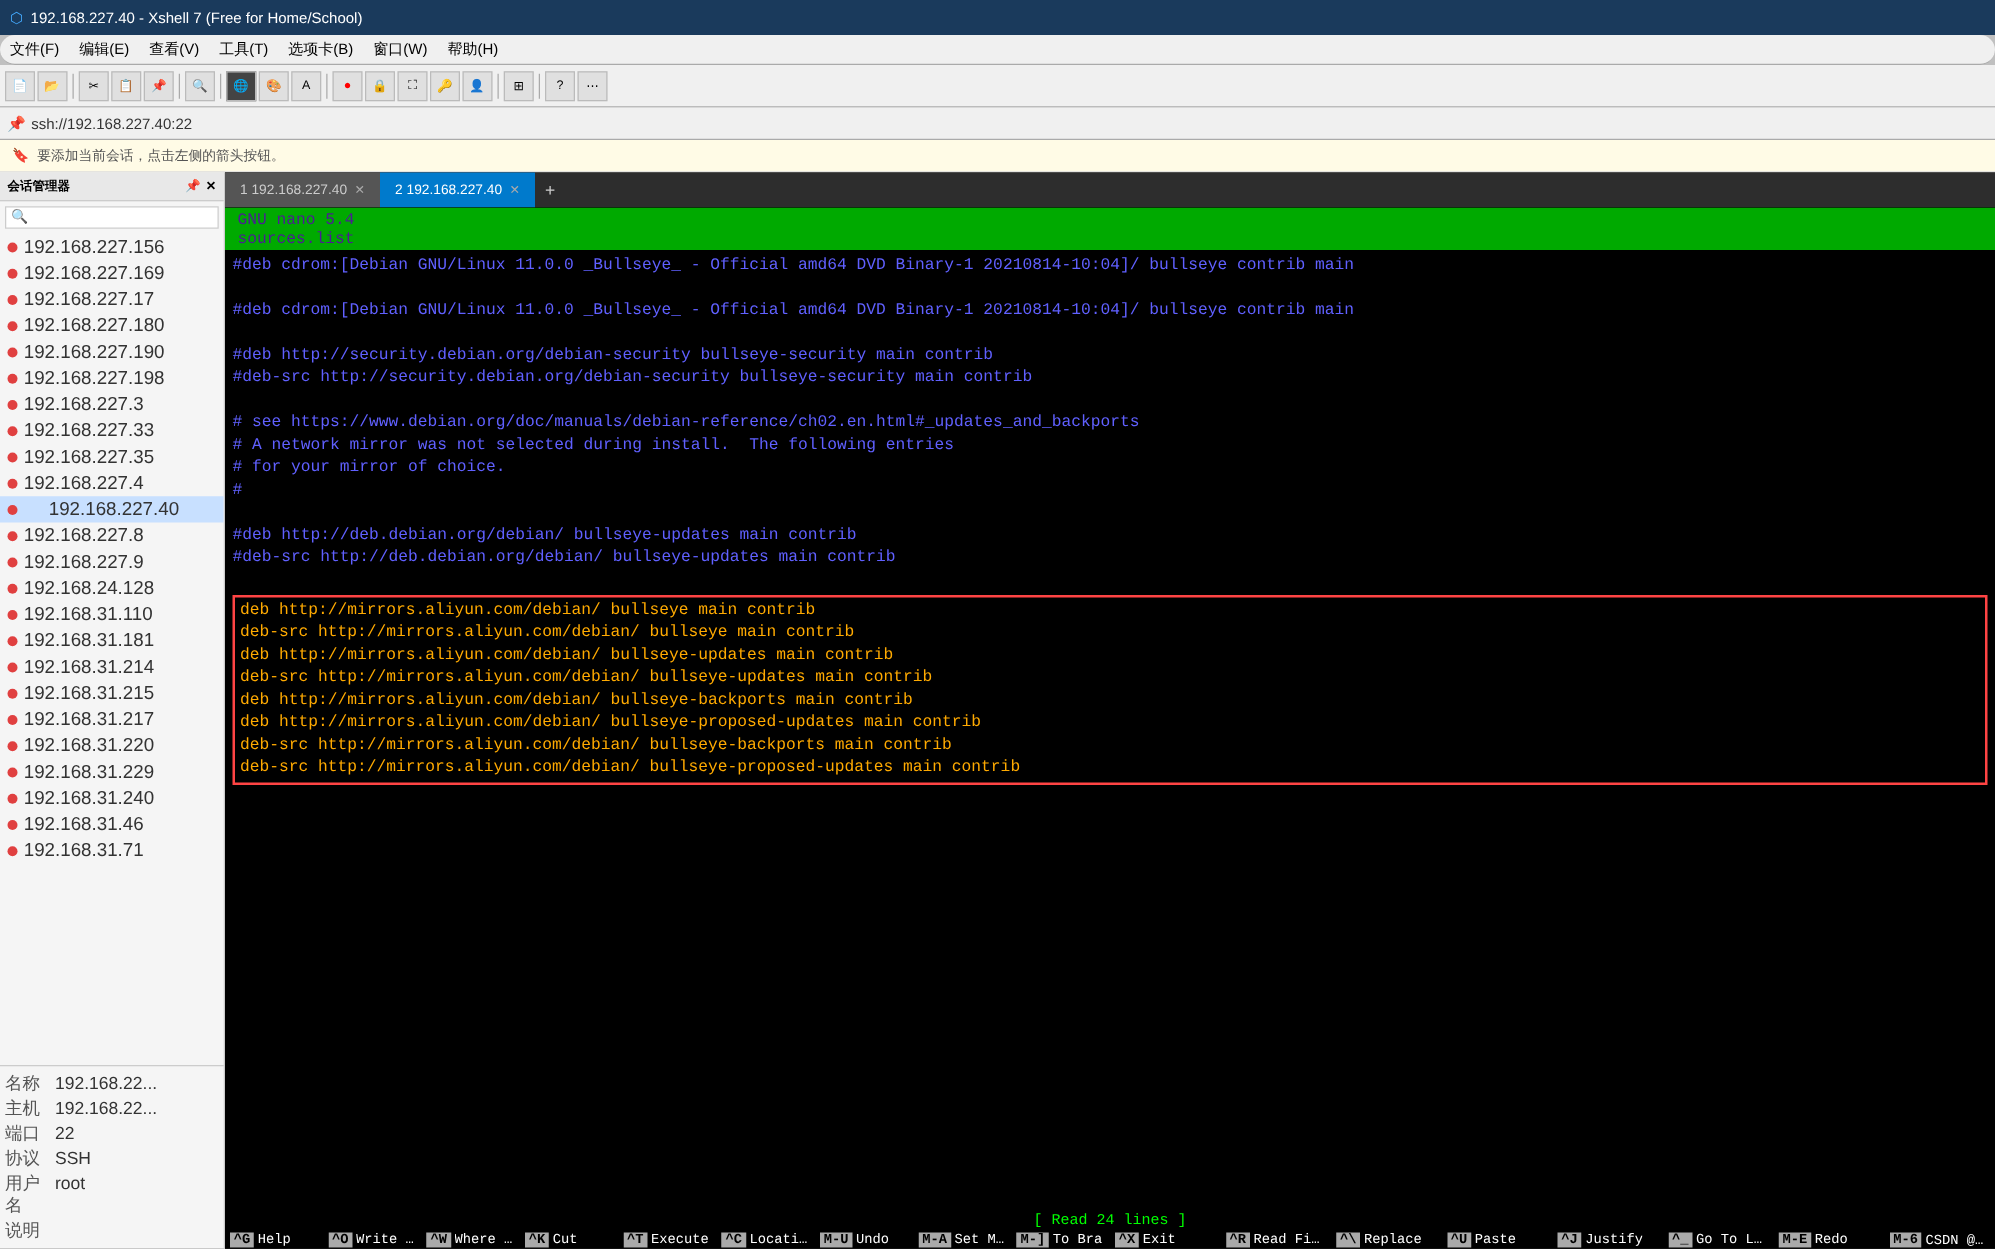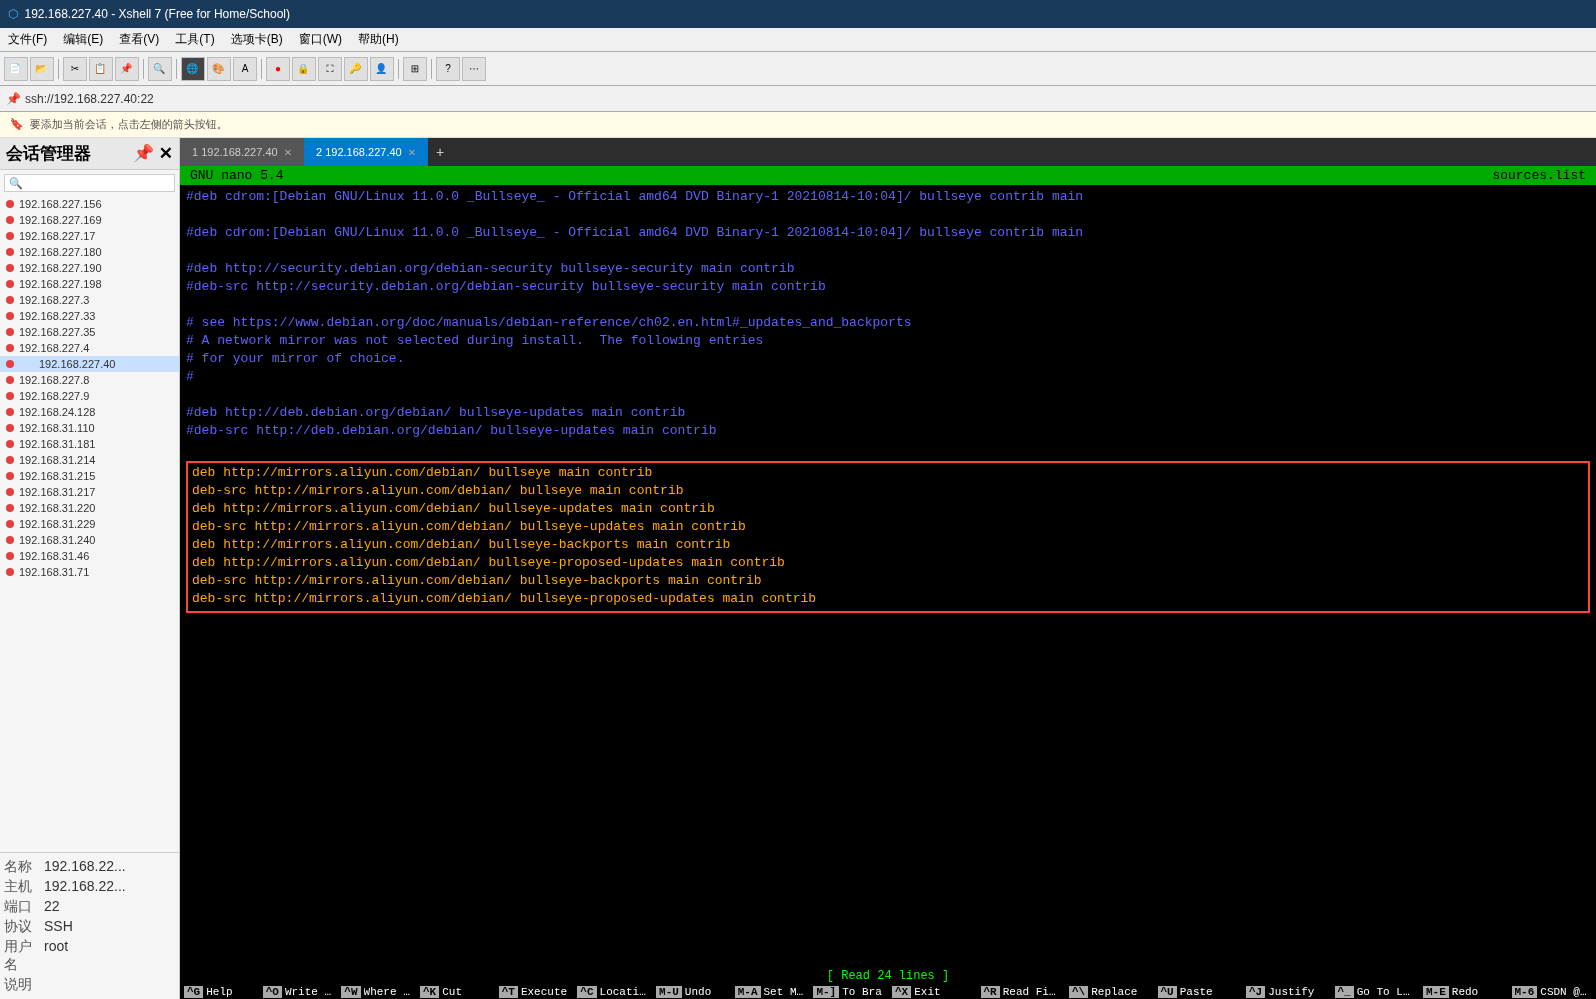--- a/index.html
+++ b/index.html
@@ -2,46 +2,46 @@
 <html><head>
   <meta charset="utf-8">
   <style>
     * { margin: 0; padding: 0; box-sizing: border-box; }
     body { font-family: 'Segoe UI', Arial, sans-serif; font-size: 12px; background: #c0c0c0; width: 1596px; height: 999px; overflow: hidden; }
     
     
     #title-bar { background: #1a3a5c; color: white; padding: 4px 8px; font-size: 12px; display: flex; align-items: center; height: 28px; }
     
     
-    #menu-bar { background: #f0f0f0; padding: 0 0; display: flex; align-items: center; height: 24px; border-bottom: 1px solid #aaa; }
+    #menu-bar { background: #f0f0f0; padding: 0 0; display: flex; align-items: center; height: 24px; border-bottom: 1px solid #aaa; border-radius: 12px; }
     #menu-bar span { padding: 2px 8px; cursor: pointer; font-size: 12px; }
     
     
     #toolbar { background: #f0f0f0; padding: 2px 4px; display: flex; align-items: center; height: 34px; border-bottom: 1px solid #aaa; gap: 2px; }
     .toolbar-btn { width: 24px; height: 24px; background: #e0e0e0; border: 1px solid #bbb; cursor: pointer; display: flex; align-items: center; justify-content: center; font-size: 10px; }
     .toolbar-sep { width: 1px; height: 20px; background: #aaa; margin: 0 2px; }
     
     
     #address-bar { background: #f0f0f0; padding: 3px 6px; display: flex; align-items: center; height: 26px; border-bottom: 1px solid #aaa; }
     #address-bar .icon { color: #f90; margin-right: 4px; }
     #address-bar .addr-text { font-size: 12px; color: #333; }
     
     
     #info-bar { background: #fffbe6; padding: 3px 10px; display: flex; align-items: center; height: 26px; border-bottom: 1px solid #ddd; font-size: 11px; color: #555; }
     
     
     #main-layout { display: flex; height: calc(999px - 28px - 24px - 34px - 26px - 26px); }
     
     
     #sidebar { width: 180px; background: #f5f5f5; border-right: 1px solid #ccc; display: flex; flex-direction: column; }
-    #sidebar-header { display: flex; align-items: center; justify-content: space-between; padding: 4px 6px; background: #e8e8e8; border-bottom: 1px solid #ccc; font-size: 17px; font-weight: bold; }
+    #sidebar-header { display: flex; align-items: center; justify-content: space-between; padding: 4px 6px; background: #e8e8e8; border-bottom: 1px solid #ccc; font-size: 10px; font-weight: bold; }
     #sidebar-search { padding: 4px; display: flex; align-items: center; }
     #sidebar-search input { width: 100%; border: 1px solid #ccc; padding: 2px 4px; font-size: 11px; }
     #sidebar-list { flex: 1; overflow-y: auto; }
-    .sidebar-item { padding: 2px 6px; display: flex; align-items: center; cursor: pointer; font-size: 11px; color: #333; }
+    .sidebar-item { padding: 2px 6px; display: flex; align-items: center; cursor: pointer; font-size: 15px; color: #333; }
     .sidebar-item.active { background: #c8e0ff; gap: 20px; }
     .sidebar-item .dot { width: 8px; height: 8px; background: #e04040; border-radius: 50%; margin-right: 5px; flex-shrink: 0; }
     
     
     #session-info { border-top: 1px solid #ccc; padding: 4px; }
     .info-row { display: flex; font-size: 14px; padding: 1px 0; }
     .info-label { width: 40px; color: #555; flex-shrink: 0; }
     .info-value { color: #333; overflow: hidden; text-overflow: ellipsis; white-space: nowrap; }
     
     
@@ -52,21 +52,21 @@
     .tab { padding: 4px 12px; font-size: 11px; cursor: pointer; display: flex; align-items: center; gap: 6px; height: 100%; }
     .tab.inactive { background: #555; color: #ccc; }
     .tab.active { background: #007acc; color: white; }
     .tab .close-x { font-size: 10px; color: #aaa; cursor: pointer; }
     .tab-add { padding: 4px 8px; color: #ccc; cursor: pointer; font-size: 14px; }
     
     
     #terminal { flex: 1; background: #000; color: #fff; font-family: 'Courier New', monospace; font-size: 13px; overflow: hidden; display: flex; flex-direction: column; }
     
     
-    #nano-title { background: #00aa00; color: #000000; text-align: left; padding: 1px 0; font-size: 13px; font-family: 'Courier New', monospace; display: flex; justify-content: space-between; padding: 2px 10px; }
+    #nano-title { background: #00aa00; color: #4c1d95; text-align: left; padding: 1px 0; font-size: 13px; font-family: 'Courier New', monospace; display: flex; justify-content: space-between; padding: 2px 10px; flex-direction: column; }
     #nano-content { flex: 1; padding: 4px 6px; overflow: hidden; font-family: 'Courier New', monospace; font-size: 13px; background: #000; color: #fff; }
     .nano-line { min-height: 18px; white-space: pre; }
     .comment { color: #6060ff; }
     .hl-line { color: #ffaa00; }
     
     #status-bar { background: #000; color: #00ff00; text-align: center; padding: 1px 0; font-family: 'Courier New', monospace; font-size: 12px; }
     
     
     #nano-shortcuts { background: #000; display: flex; flex-wrap: nowrap; font-family: 'Courier New', monospace; font-size: 11px; }
     .shortcut-row { display: flex; flex-wrap: nowrap; width: 100%; }

